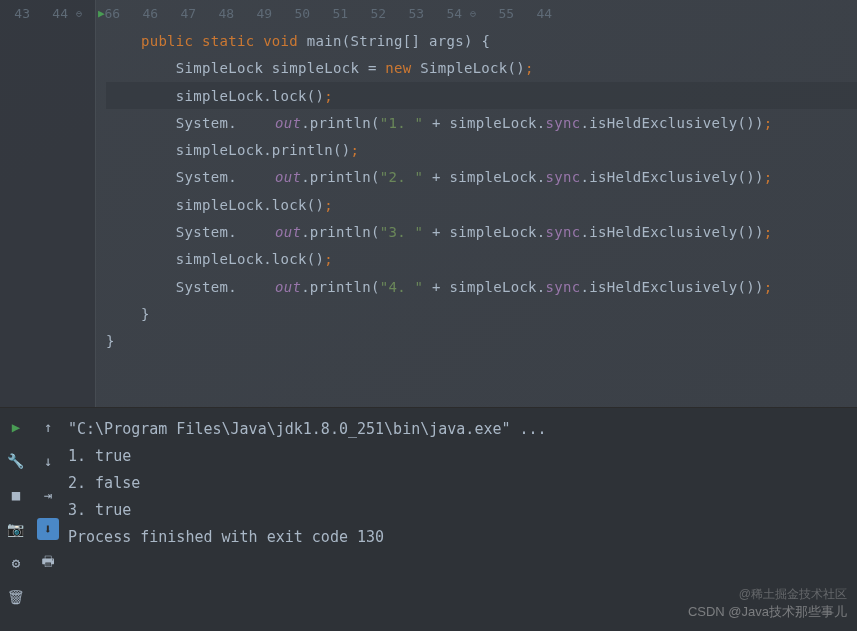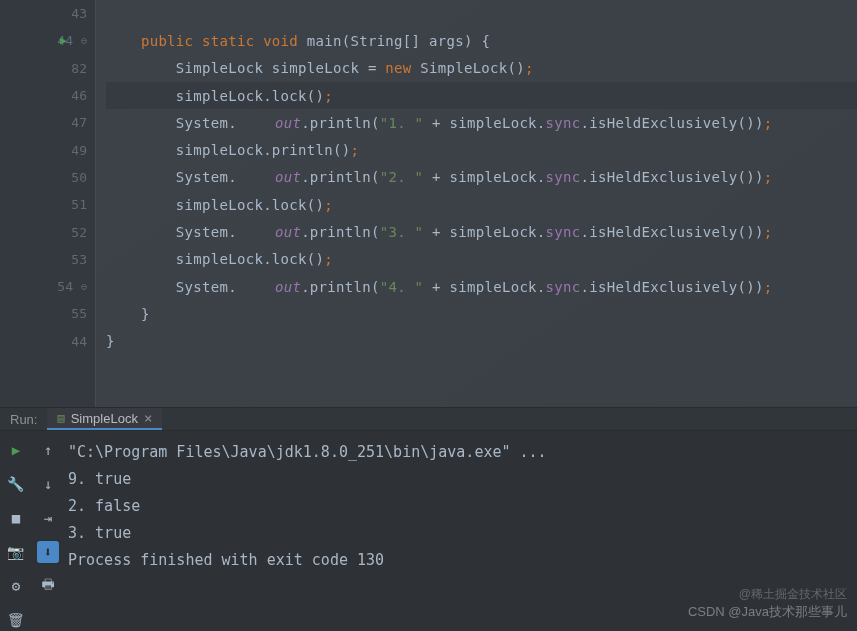--- a/index.html
+++ b/index.html
@@ -17,21 +17,21 @@
       height: 407px;
       display: flex;
       background: linear-gradient(rgba(59,64,71,0.85), rgba(59,64,71,0.85)), 
                   linear-gradient(145deg, #4a5058, #3b4047);
       overflow: hidden;
     }
     .gutter {
       width: 95px;
       background: rgba(48,53,60,0.7);
       display: flex;
-      flex-direction: column;
+      flex-direction: row;
       padding-top: 0;
     }
     .gutter-row {
       height: 27.3px;
       display: flex;
       align-items: center;
       justify-content: flex-end;
       padding-right: 8px;
       position: relative;
     }
@@ -166,27 +166,30 @@
   <div class="gutter" id="gutter">
       <div class="gutter-row">
         <span class="line-num">43</span>
       </div>
       <div class="gutter-row">
         <span class="line-num">44</span>
         <span class="gutter-icon play-icon">▶</span>
         <span class="fold-icon" style="margin-left: 8px;">⊖</span>
       </div>
       <div class="gutter-row">
-        <span class="line-num">82</span>
+        <span class="line-num">66</span>
       </div>
       <div class="gutter-row">
         <span class="line-num">46</span>
       </div>
       <div class="gutter-row">
         <span class="line-num">47</span>
+      </div>
+      <div class="gutter-row">
+        <span class="line-num">48</span>
       </div>
       <div class="gutter-row">
         <span class="line-num">49</span>
       </div>
       <div class="gutter-row">
         <span class="line-num">50</span>
       </div>
       <div class="gutter-row">
         <span class="line-num">51</span>
       </div>
@@ -219,47 +222,39 @@
       <div class="code-line"><span>        </span><span class="ident">System.</span><span class="static-field">out</span><span class="ident">.println(</span><span class="str">"3. "</span><span class="ident"> + simpleLock.</span><span class="field">sync</span><span class="ident">.isHeldExclusively())</span><span class="semi">;</span></div>
       <div class="code-line"><span>        </span><span class="ident">simpleLock.lock()</span><span class="semi">;</span></div>
       <div class="code-line"><span>        </span><span class="ident">System.</span><span class="static-field">out</span><span class="ident">.println(</span><span class="str">"4. "</span><span class="ident"> + simpleLock.</span><span class="field">sync</span><span class="ident">.isHeldExclusively())</span><span class="semi">;</span></div>
       <div class="code-line"><span>    </span><span class="paren">}</span></div>
       <div class="code-line"><span></span><span class="paren">}</span></div>
       <div class="code-line"><span></span></div>
     </div>
 </div>
 
 <div class="run-panel">
-  <div class="run-header">
-    <span class="run-label">Run:</span>
-    <div class="run-tab">
-      <span class="tab-file-icon">▤</span>
-      <span class="run-tab-name">SimpleLock</span>
-      <span class="run-tab-close">×</span>
-    </div>
-  </div>
   <div class="run-body">
     <div class="run-toolbar">
       <div class="tool-btn green">▶</div>
       <div class="tool-btn">🔧</div>
       <div class="tool-btn">■</div>
       <div class="tool-btn">📷</div>
       <div class="tool-btn">⚙</div>
       <div class="tool-btn">🗑</div>
     </div>
     <div class="run-toolbar2">
       <div class="tool-btn">↑</div>
       <div class="tool-btn">↓</div>
       <div class="tool-btn">⇥</div>
       <div class="tool-btn boxed">⬇</div>
       <div class="tool-btn">🖶</div>
     </div>
     <div class="console" id="console">
         <div class="console-line">"C:\Program Files\Java\jdk1.8.0_251\bin\java.exe" ...</div>
-        <div class="console-line">9. true</div>
+        <div class="console-line">1. true</div>
         <div class="console-line">2. false</div>
         <div class="console-line">3. true</div>
         <div class="console-line"></div>
         <div class="console-line">Process finished with exit code 130</div>
       </div>
   </div>
 </div>
 
 <div class="watermark2">@稀土掘金技术社区</div>
 <div class="watermark">CSDN @Java技术那些事儿</div>

